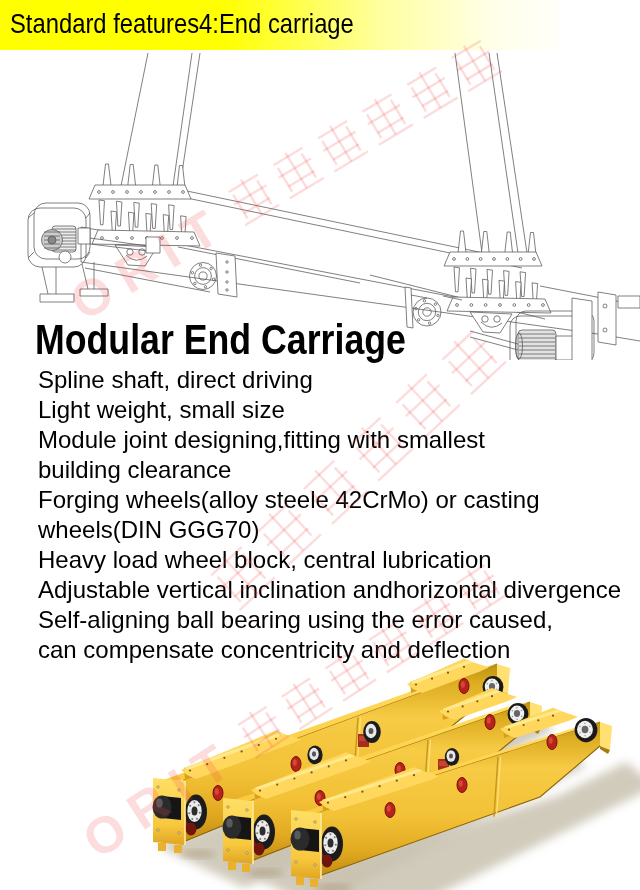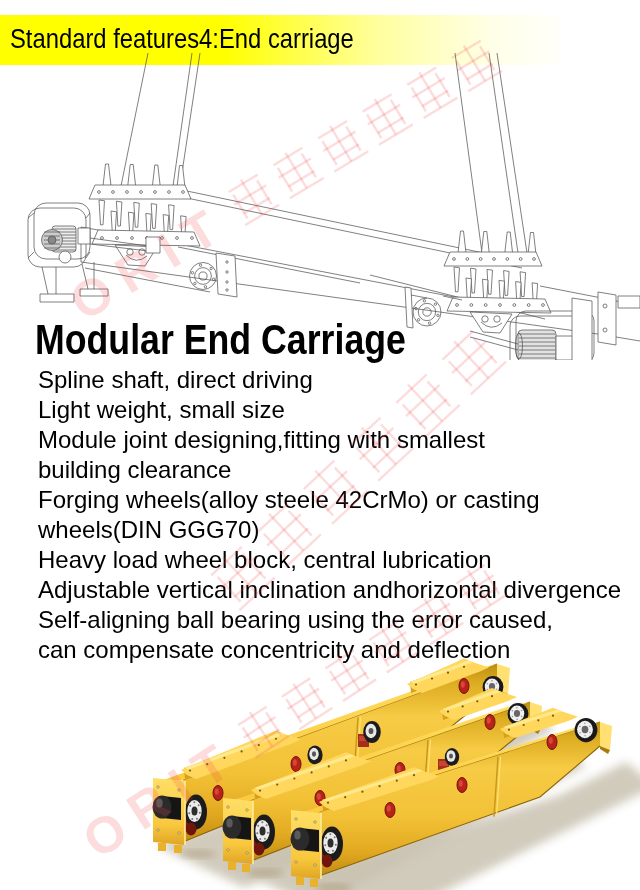--- a/index.html
+++ b/index.html
@@ -1,18 +1,18 @@
 <!DOCTYPE html>
 <html><head>
 <meta charset="utf-8">
 <style>
   html,body{margin:0;padding:0;}
   body{width:640px;height:890px;background:#fff;position:relative;overflow:hidden;
        font-family:"Liberation Sans",sans-serif;}
-  .bar{position:absolute;left:0;top:15px;width:560px;height:50px;
+  .bar{position:absolute;left:0;top:0;width:560px;height:50px;
        background:linear-gradient(90deg,#ffff00 0%,#ffff00 40%,#ffffa0 68%,#ffffe8 88%,#fffffa 100%);}
   .bar span{position:absolute;left:10px;top:10px;font-size:27.5px;line-height:1;color:#000;
        transform:scaleX(0.865);transform-origin:0 0;white-space:nowrap;}
   h1{position:absolute;left:35px;top:319px;margin:0;font-size:42px;font-weight:bold;color:#000;
      line-height:1;transform:scaleX(0.85);transform-origin:0 0;white-space:nowrap;}
   .body-text{position:absolute;left:38px;top:365px;font-size:24px;line-height:30px;color:#000;
      white-space:nowrap;}
 </style>
 </head>
 <body>

